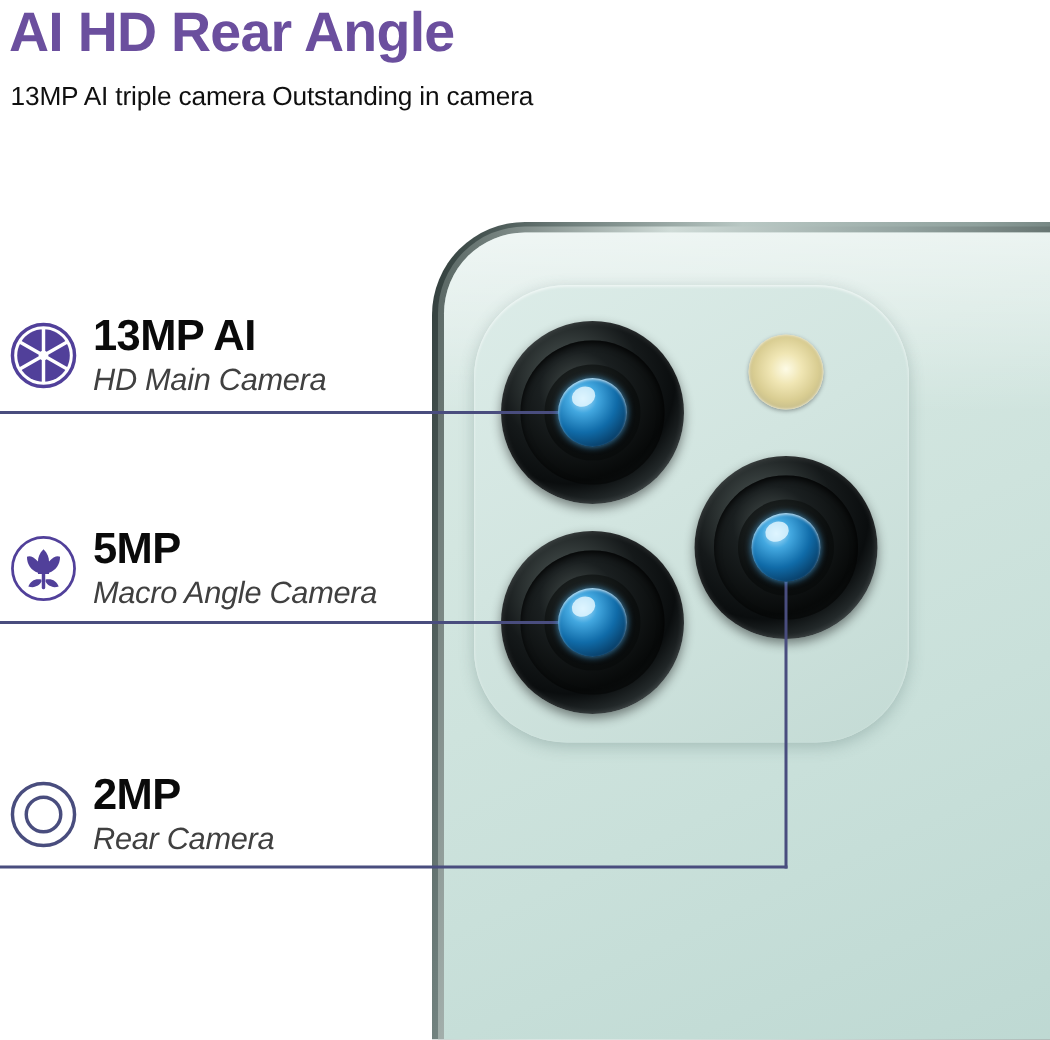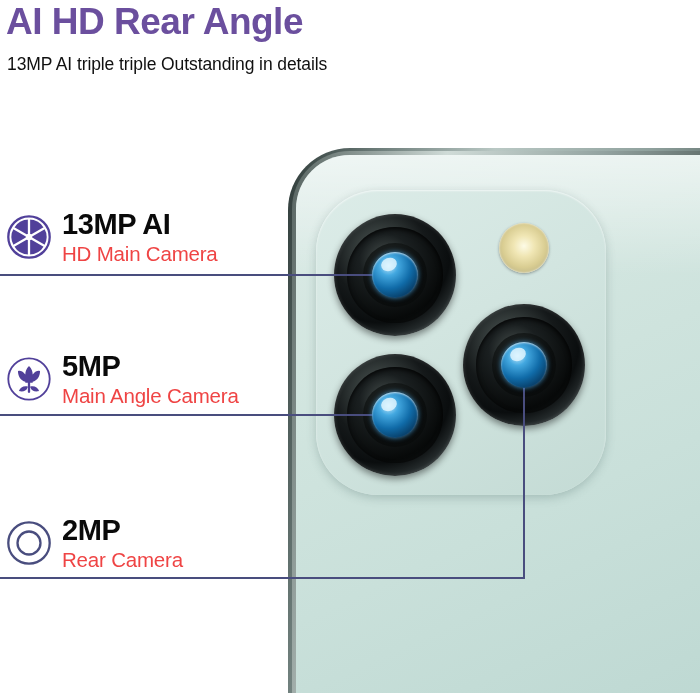--- a/index.html
+++ b/index.html
@@ -57,33 +57,33 @@
   
   #flash{position:absolute;border-radius:50%;
       background:radial-gradient(circle at 50% 46%, #fdfbe6 0%, #f0e6b4 28%, #d9cd92 58%, #bfb788 80%, #9aa49c 100%);
       box-shadow:0 1px 3px rgba(0,0,0,.35), inset 0 0 2px rgba(255,255,255,.9);}
 
   
   .feature{position:absolute;}
   .f-icon{position:absolute;left:0;top:0;width:46px;height:46px;}
   .f-big{position:absolute;left:56px;top:-6px;font-size:29px;font-weight:bold;
          color:#0a0a0a;white-space:nowrap;letter-spacing:-0.4px;}
-  .f-sub{position:absolute;left:56px;top:28px;font-size:20.5px;color:#ef4444;
-         white-space:nowrap;letter-spacing:-0.2px;}
+  .f-sub{position:absolute;left:56px;top:28px;font-size:20.5px;color:#404040;
+         white-space:nowrap;letter-spacing:-0.2px;font-style:italic;}
 
   
   .conn-h{position:absolute;height:2px;}
   .conn-v{position:absolute;width:2px;}
 </style>
 </head>
 <body>
 
 <div id="header">
   <div id="title" style="color: rgb(107, 79, 158);">AI HD Rear Angle</div>
-  <div id="subtitle" style="color: rgb(16, 16, 16);">13MP AI triple triple Outstanding in details</div>
+  <div id="subtitle" style="color: rgb(16, 16, 16);">13MP AI triple camera Outstanding in camera</div>
 </div>
 
 <div id="phone-wrap">
   <div class="phone-layer" id="phone-edge"></div>
   <div class="phone-layer" id="phone-edge2"></div>
   <div class="phone-layer" id="phone-body"></div>
   <div class="phone-layer" id="phone-sheen"></div>
 
   <div id="camera-bump" class="phone-layer"></div>
 
@@ -144,21 +144,21 @@
         <path d="M50 22 C56 28 58 34 58 40 C64 33 70 31 74 33 C74 44 68 53 58 56
                  L58 58 L42 58 L42 56 C32 53 26 44 26 33 C30 31 36 33 42 40
                  C42 34 44 28 50 22 Z"></path>
         <rect x="47.5" y="56" width="5" height="24" rx="2"></rect>
         <path d="M47 66 C38 64 31 68 28 76 C37 79 44 75 47 69 Z"></path>
         <path d="M53 66 C62 64 69 68 72 76 C63 79 56 75 53 69 Z"></path>
       </g>
     </svg>
   </div>
   <div class="f-big">5MP</div>
-  <div class="f-sub">Main Angle Camera</div>
+  <div class="f-sub">Macro Angle Camera</div>
 </div>
 
 <div class="feature" style="left:6px;top:520px;">
   <div class="f-icon">
     <svg viewBox="0 0 100 100" width="46" height="46">
       <circle cx="50" cy="50" r="45" fill="none" stroke="#494d7e" stroke-width="5"></circle>
       <circle cx="50" cy="50" r="25" fill="none" stroke="#494d7e" stroke-width="5"></circle>
     </svg>
   </div>
   <div class="f-big">2MP</div>

